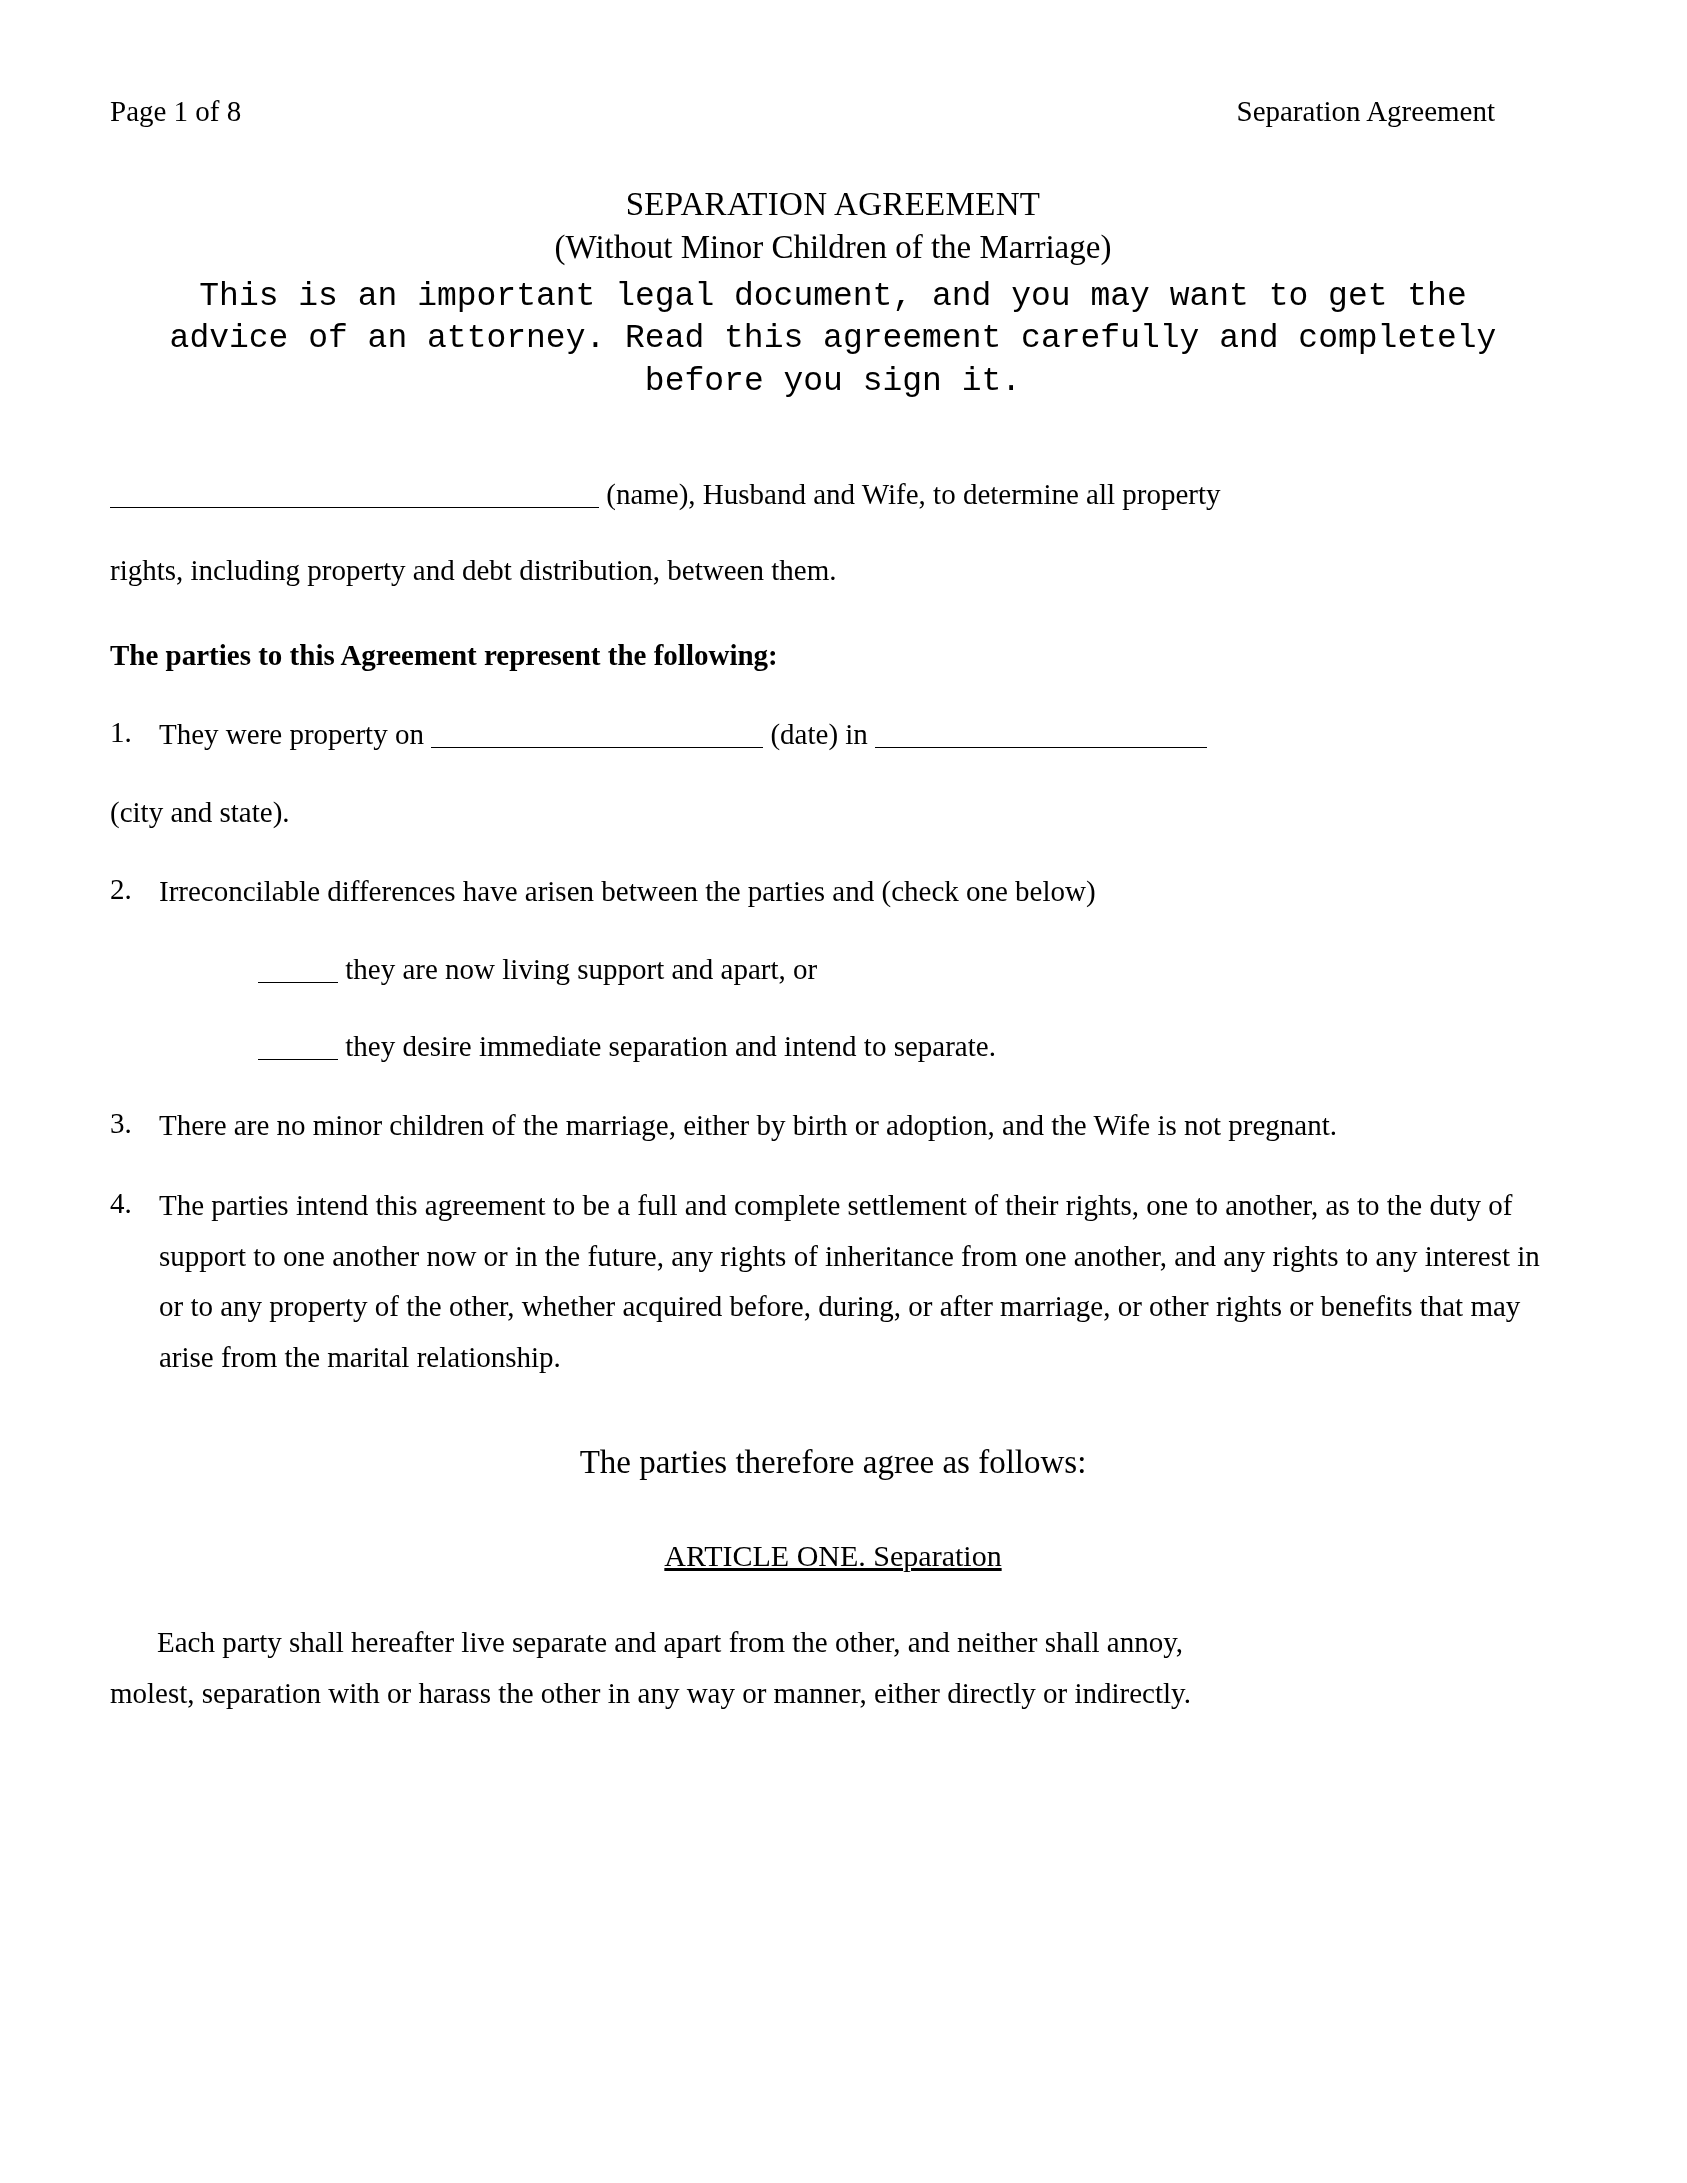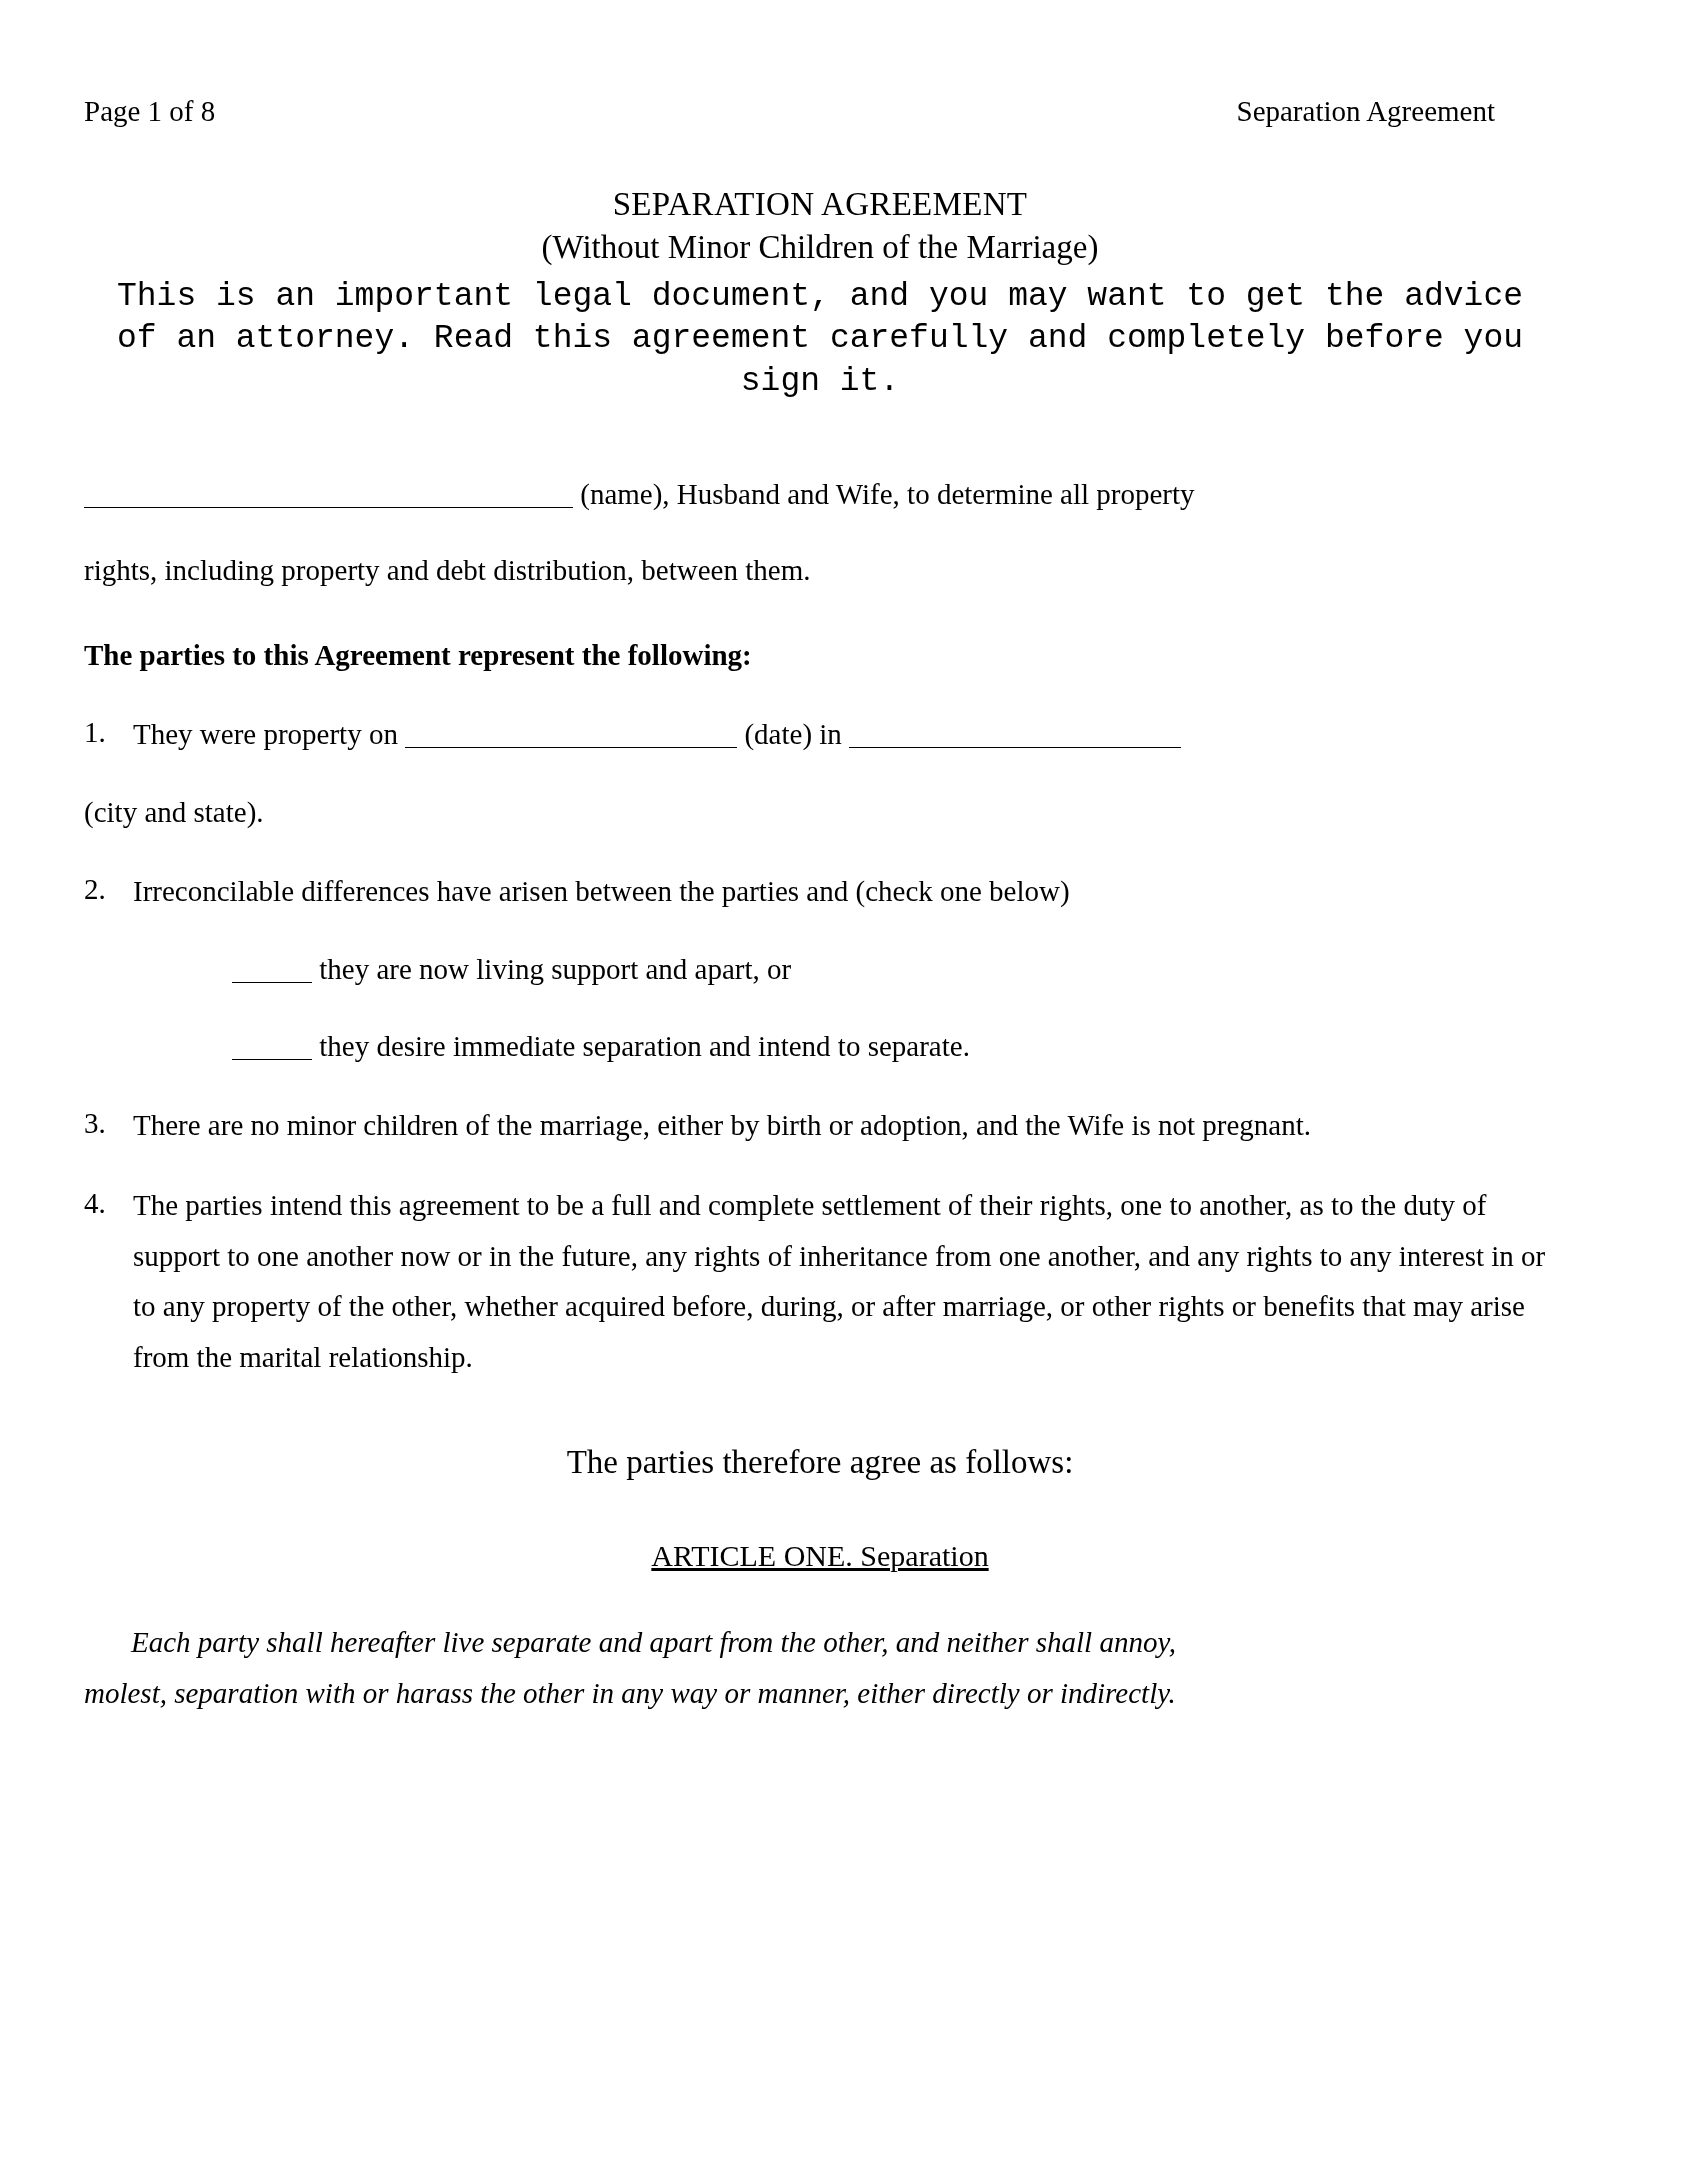--- a/index.html
+++ b/index.html
@@ -11,21 +11,21 @@
     font-family: "Liberation Serif", "DejaVu Serif", serif;
     color: #000000;
   }
   .page {
     position: relative;
     width: 1687px;
     height: 2184px;
     margin: 0 auto;
     background: #ffffff;
     box-sizing: border-box;
-    padding: 94px 131px 0 84px;
+    padding: 94px 131px 0 110px;
   }
   .header {
     display: flex;
     justify-content: space-between;
     align-items: baseline;
     font-size: 29px;
     line-height: 1.2;
     padding-right: 61px;
   }
   .header .left { white-space: nowrap; }
@@ -107,21 +107,20 @@
     text-align: center;
     font-size: 30px;
     margin-top: 42px;
   }
   .article span {
     text-decoration: underline;
   }
   .closing {
     margin-top: 37px;
     line-height: 1.74;
-    font-style: italic;
   }
   .closing .first { margin-left: 47px; }
 </style>
 </head>
 <body>
 
 <div class="page">
 
   <div class="header">
     <div class="left">Page 1 of 8</div>

